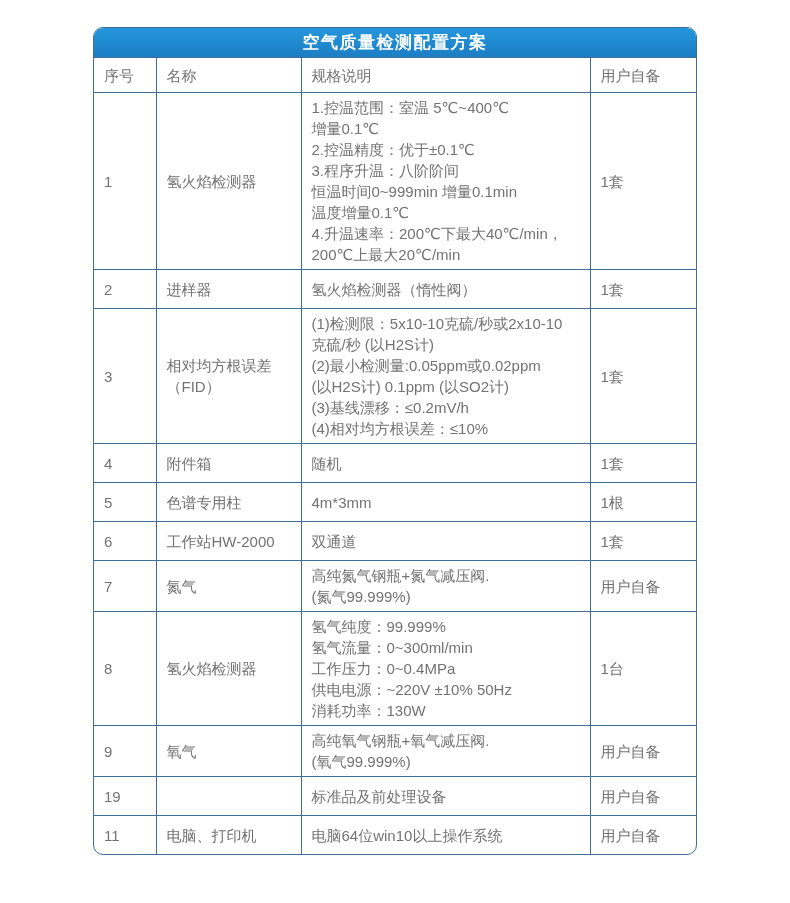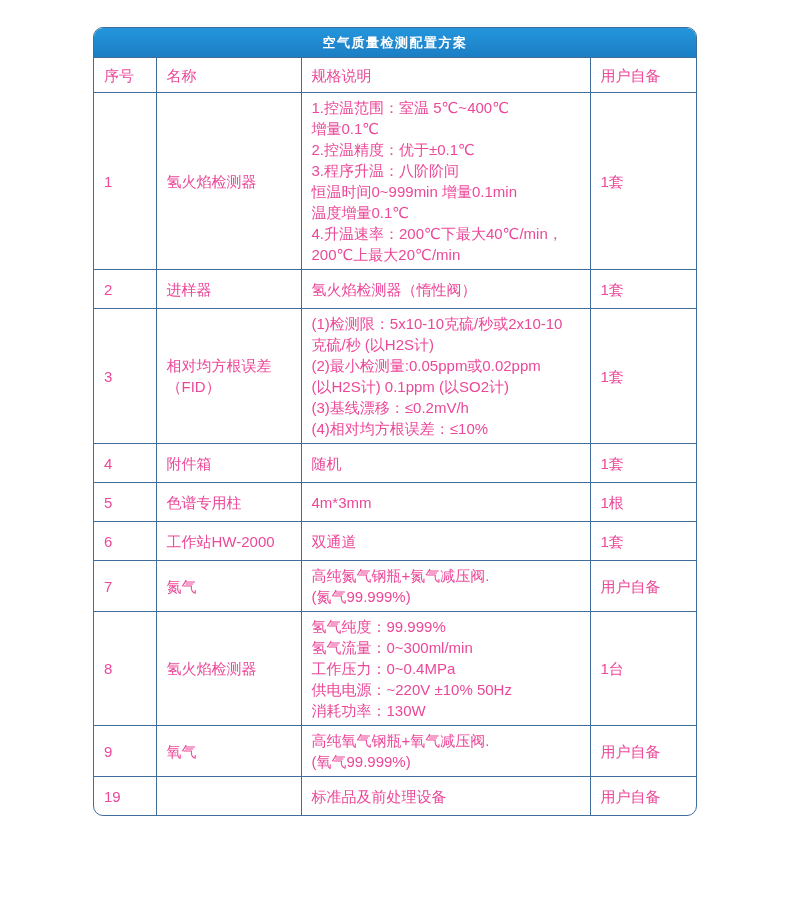--- a/index.html
+++ b/index.html
@@ -17,32 +17,32 @@
     border-radius: 10px;
     overflow: hidden;
     box-sizing: border-box;
     background: #ffffff;
   }
   .title-band {
     height: 29px;
     line-height: 29px;
     background: linear-gradient(180deg, #2496dc 0%, #1c7ec4 100%);
     color: #ffffff;
-    font-size: 13px;
+    font-size: 17px;
     font-weight: bold;
     text-align: center;
     letter-spacing: 1.5px;
     border-bottom: 1px solid #3f6e9b;
   }
   table.spec {
     width: 100%;
     border-collapse: collapse;
     border-style: hidden; 
     table-layout: fixed;
-    color: #ec4899;
+    color: #737373;
     font-size: 15px;
   }
   table.spec th,
   table.spec td {
     border: 1px solid #3f6e9b;
     padding: 4px 10px;
     line-height: 21px;
     vertical-align: middle;
     text-align: left;
     font-weight: normal;
@@ -151,15 +151,21 @@
     <td class="cell-qty">用户自备</td>
   </tr>
 
   <tr>
     <td class="cell-no">19</td>
     <td class="cell-name"></td>
     <td class="cell-spec cell-single">标准品及前处理设备</td>
     <td class="cell-qty">用户自备</td>
   </tr>
 
+  <tr>
+    <td class="cell-no">11</td>
+    <td class="cell-name">电脑、打印机</td>
+    <td class="cell-spec cell-single">电脑64位win10以上操作系统</td>
+    <td class="cell-qty">用户自备</td>
+  </tr>
 </tbody>
   </table>
 </div>
 
 </body></html>

